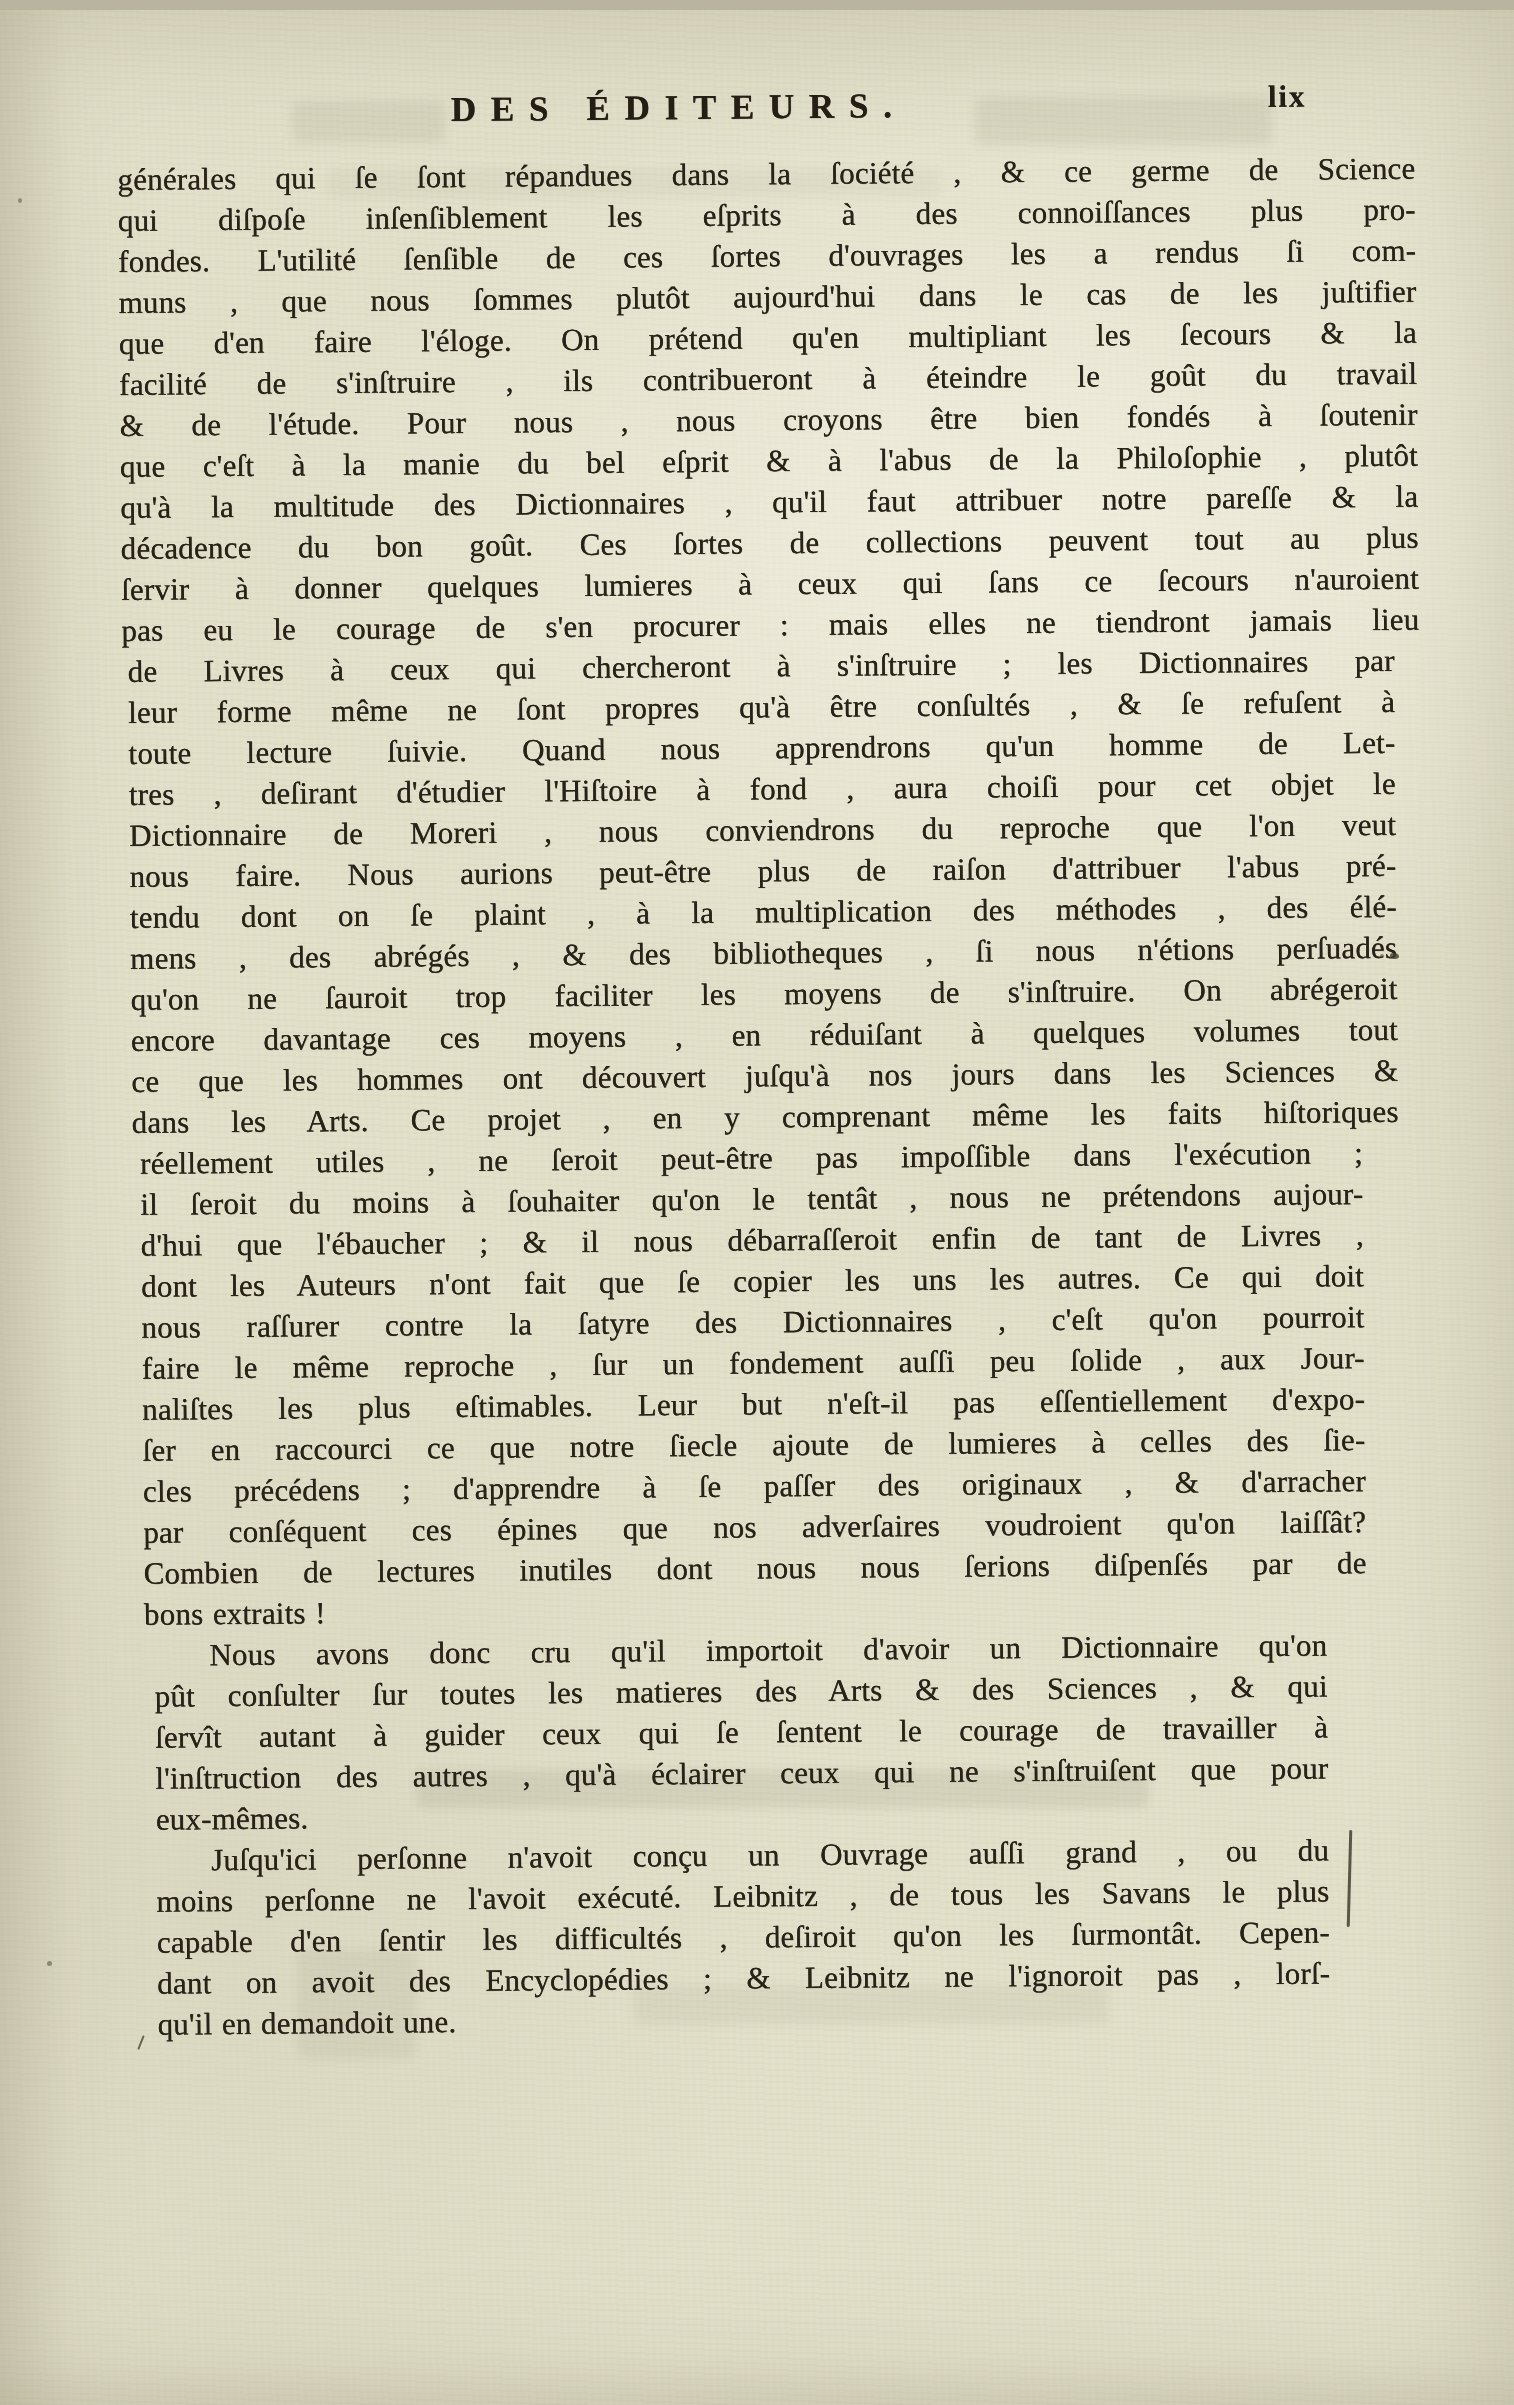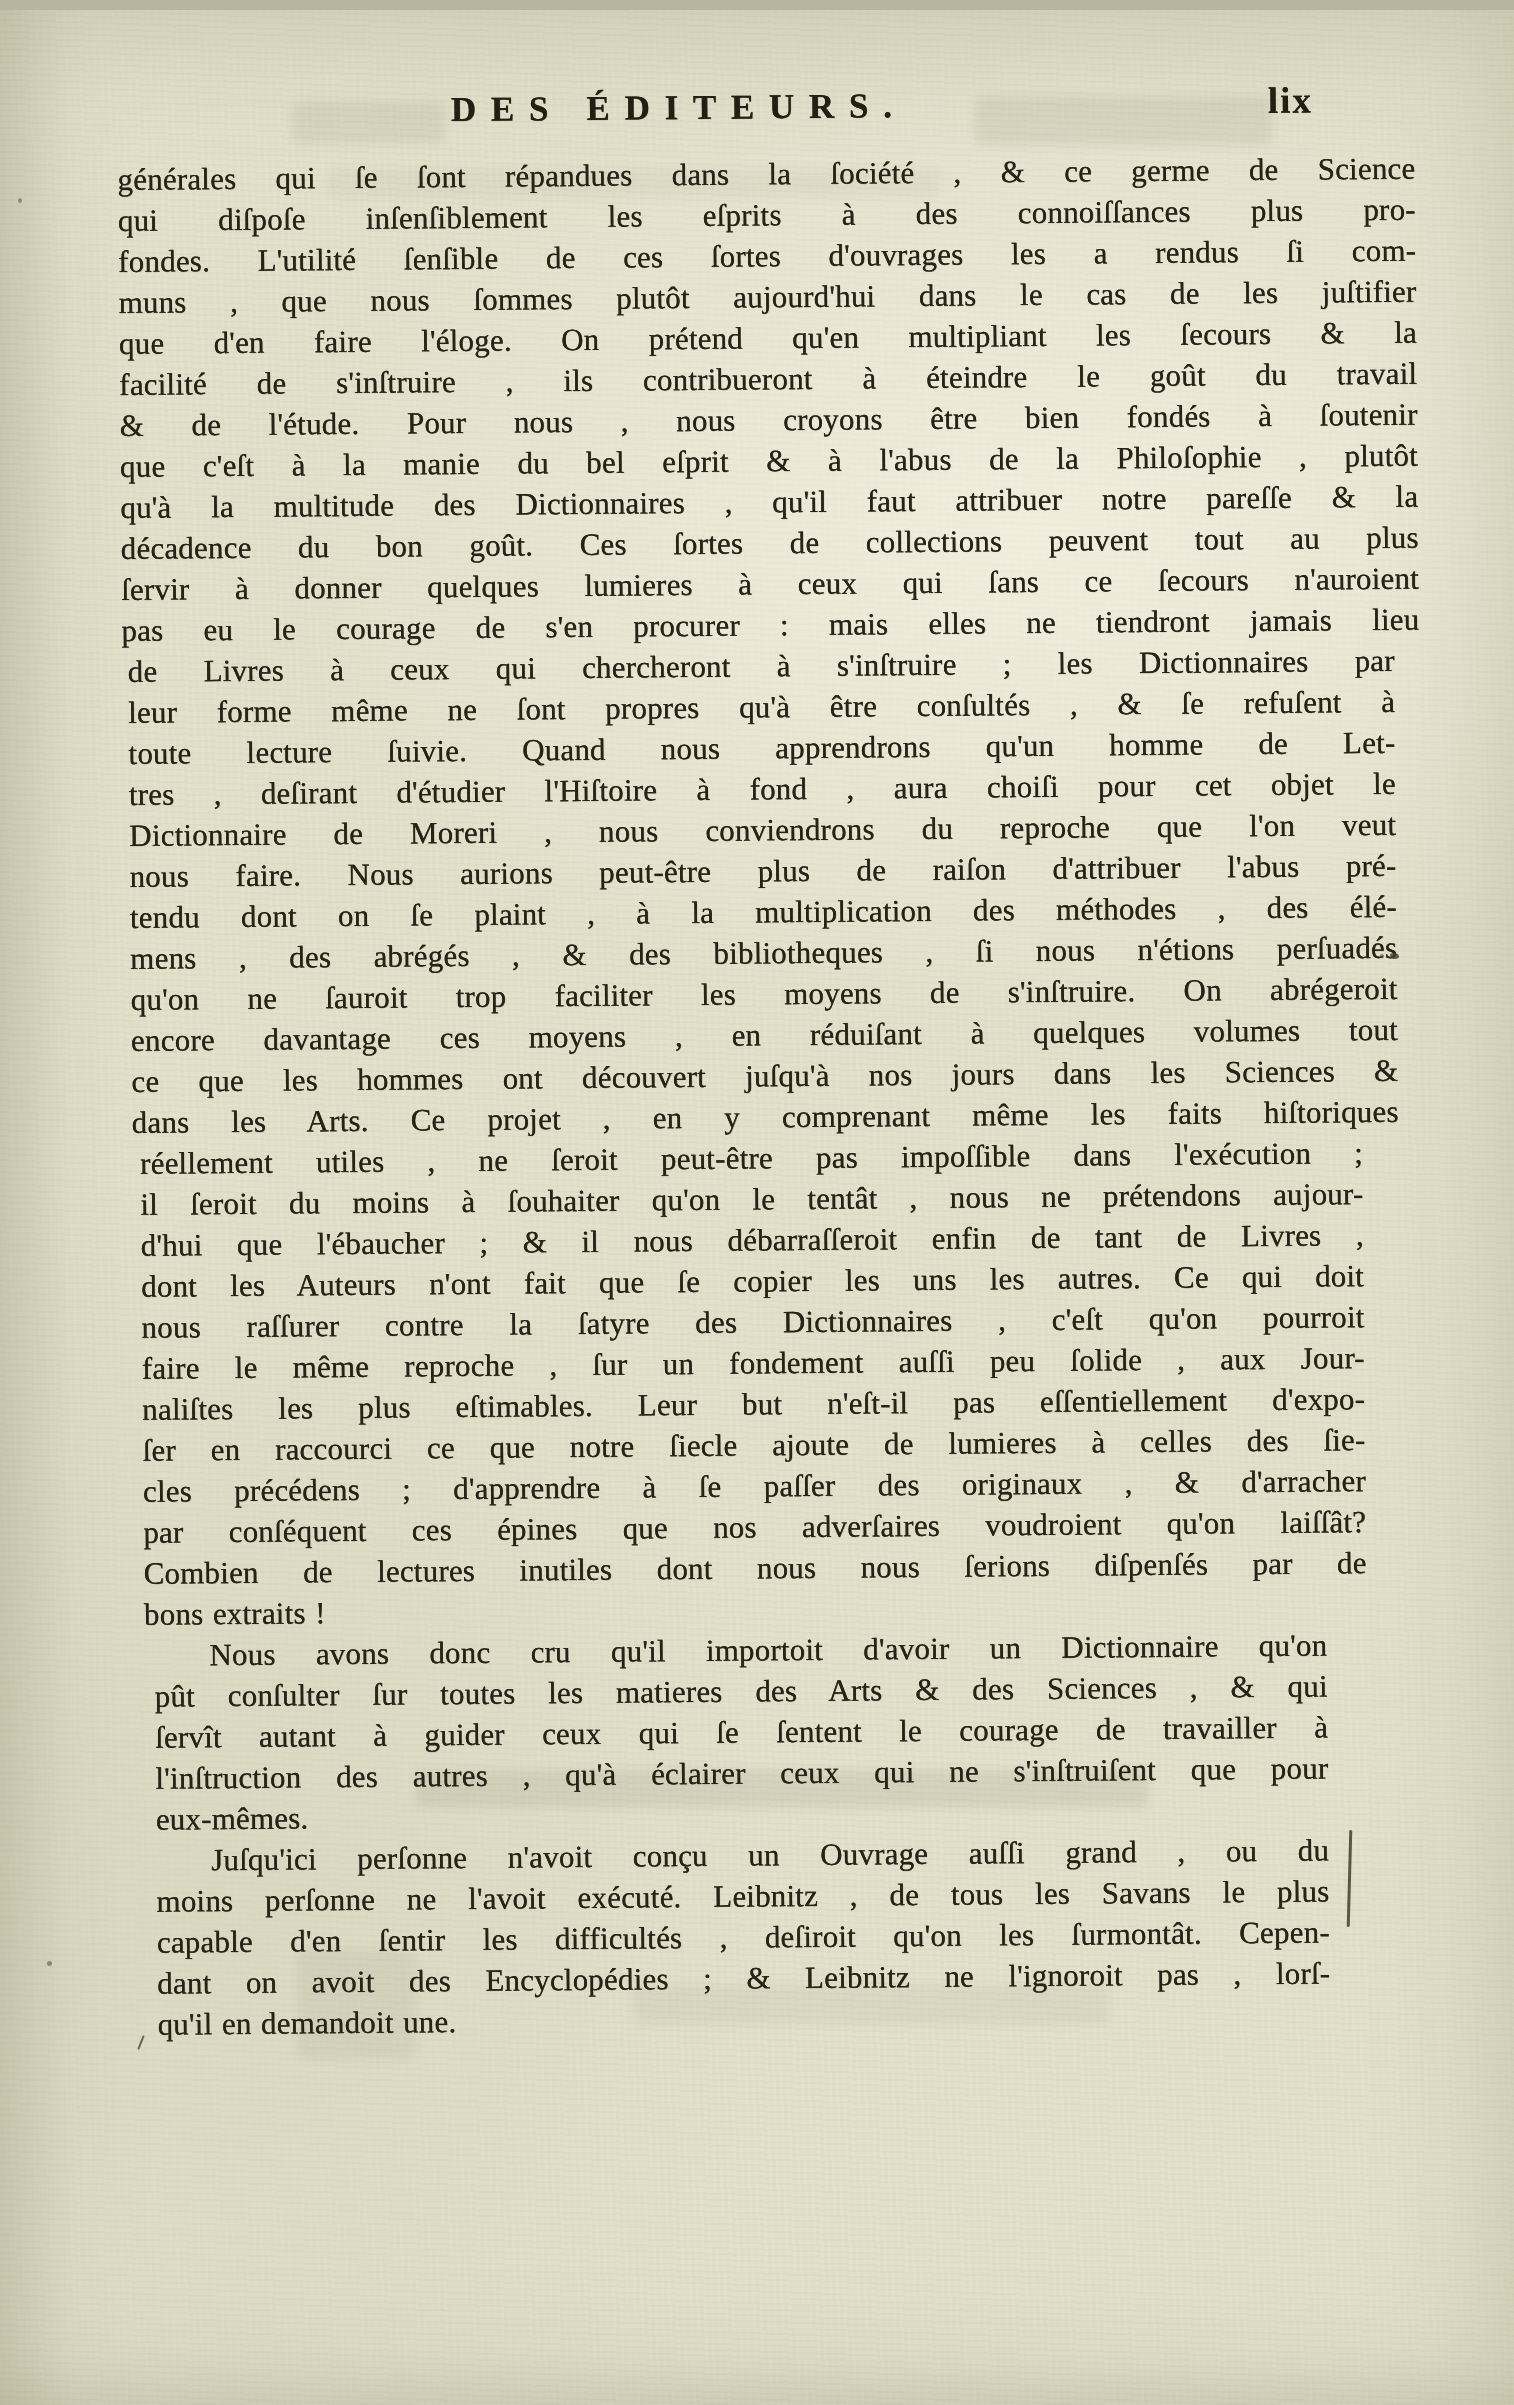--- a/index.html
+++ b/index.html
@@ -32,21 +32,21 @@
   .header-title{
     position:absolute;left:334px;top:83px;
     font-size:35px;font-weight:bold;
     letter-spacing:0.42em;
     color:#241e14;
     text-shadow:0 0 0.6px rgba(36,30,20,.8), 0.5px 0.5px 0 rgba(36,30,20,.25);
     white-space:nowrap;
   }
   .folio{
     position:absolute;left:1151px;top:79px;
-    font-size:37px;font-weight:bold;letter-spacing:2px;
+    font-size:31px;font-weight:bold;letter-spacing:2px;
     color:#241e14;
     text-shadow:0 0 0.6px rgba(36,30,20,.8);
   }
   .body{
     position:absolute;left:0;top:149px;width:1298px;
     font-size:31px;line-height:41px;
     letter-spacing:0.2px;word-spacing:1.5px;
     text-shadow:0 0 0.5px rgba(40,34,22,.85), 0.4px 0.4px 0 rgba(40,34,22,.3);
   }
   .seg{margin:0;}

